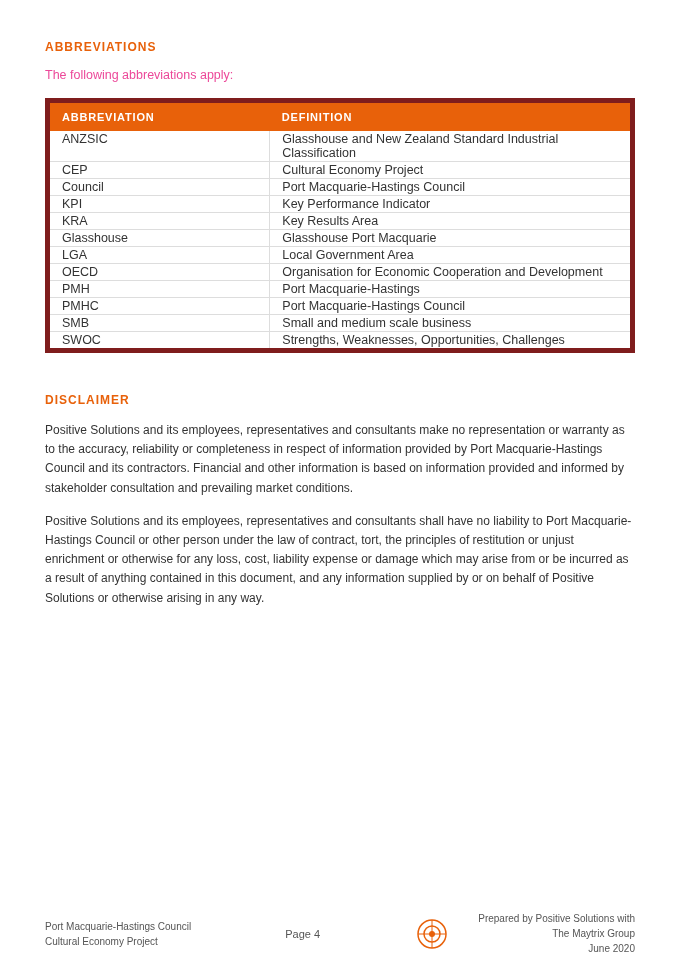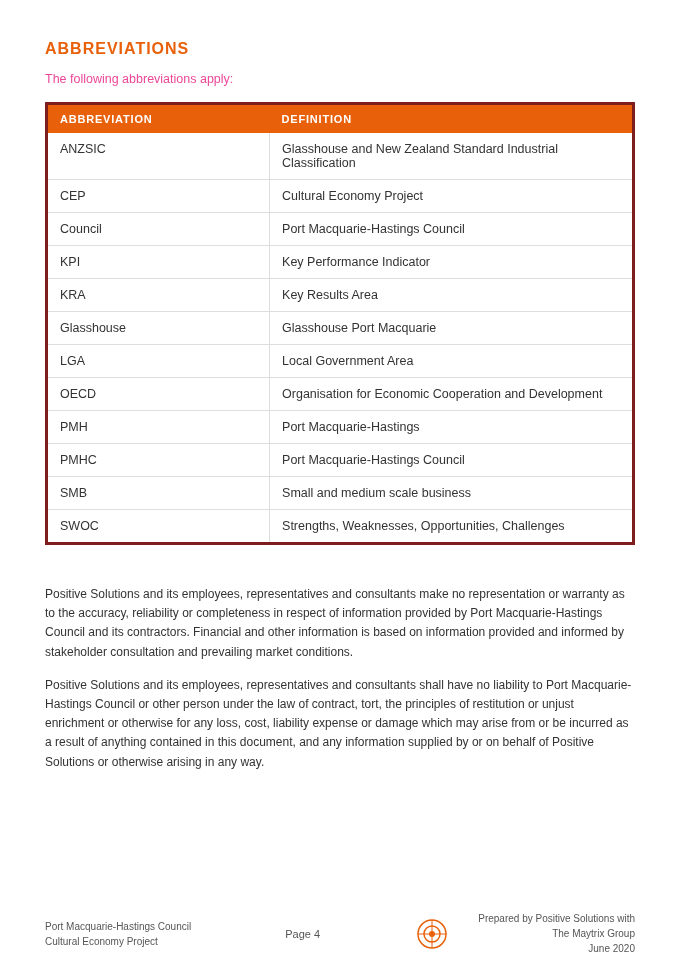--- a/index.html
+++ b/index.html
@@ -12,39 +12,39 @@
       min-height: 970px;
       position: relative;
     }
 
     .page-content {
       padding: 40px 45px 80px 45px;
     }
 
     
     .section-title {
-      font-size: 16px;
+      font-size: 12px;
       font-weight: bold;
       color: #E8610A;
       letter-spacing: 1px;
       text-transform: uppercase;
       margin-bottom: 14px;
     }
 
     .intro-text {
       font-size: 12.5px;
       color: #ec4899;
       margin-bottom: 12px;
     }
 
     
     .abbrev-table {
       width: 100%;
       border-collapse: collapse;
-      border: 3px solid #7f1d1d;
+      border: 5px solid #7f1d1d;
       margin-bottom: 40px;
       margin-top: 16px;
     }
 
     .abbrev-table thead tr {
       background-color: #E8610A;
     }
 
     .abbrev-table thead th {
       color: #ffffff;
@@ -62,21 +62,21 @@
 
     .abbrev-table tbody tr:nth-child(even) {
       background-color: #ffffff;
     }
 
     .abbrev-table tbody tr:nth-child(odd) {
       background-color: #ffffff;
     }
 
     .abbrev-table tbody td {
-      padding: 9px 12px;
+      padding: 1px 12px;
       font-size: 12.5px;
       color: #333;
       vertical-align: top;
     }
 
     .abbrev-table tbody td:first-child {
       width: 38%;
       border-right: 1px solid #dddddd;
     }
 
@@ -210,20 +210,21 @@
           </tr>
           <tr style="border-bottom: 1px solid rgb(221, 221, 221);">
             <td>SWOC</td>
             <td>Strengths, Weaknesses, Opportunities, Challenges</td>
           </tr>
         </tbody>
     </table>
   </div>
 
   <div class="disclaimer-section">
+    <h2 class="section-title">DISCLAIMER</h2>
     <p class="disclaimer-para">Positive Solutions and its employees, representatives and consultants make no representation or warranty as to the accuracy, reliability or completeness in respect of information provided by Port Macquarie-Hastings Council and its contractors. Financial and other information is based on information provided and informed by stakeholder consultation and prevailing market conditions.</p>
     <p class="disclaimer-para">Positive Solutions and its employees, representatives and consultants shall have no liability to Port Macquarie-Hastings Council or other person under the law of contract, tort, the principles of restitution or unjust enrichment or otherwise for any loss, cost, liability expense or damage which may arise from or be incurred as a result of anything contained in this document, and any information supplied by or on behalf of Positive Solutions or otherwise arising in any way.</p>
   </div>
 
 </div>
 
 <div class="page-footer">
   <div class="footer-left">
     <span>Port Macquarie-Hastings Council</span>
     <span>Cultural Economy Project</span>

